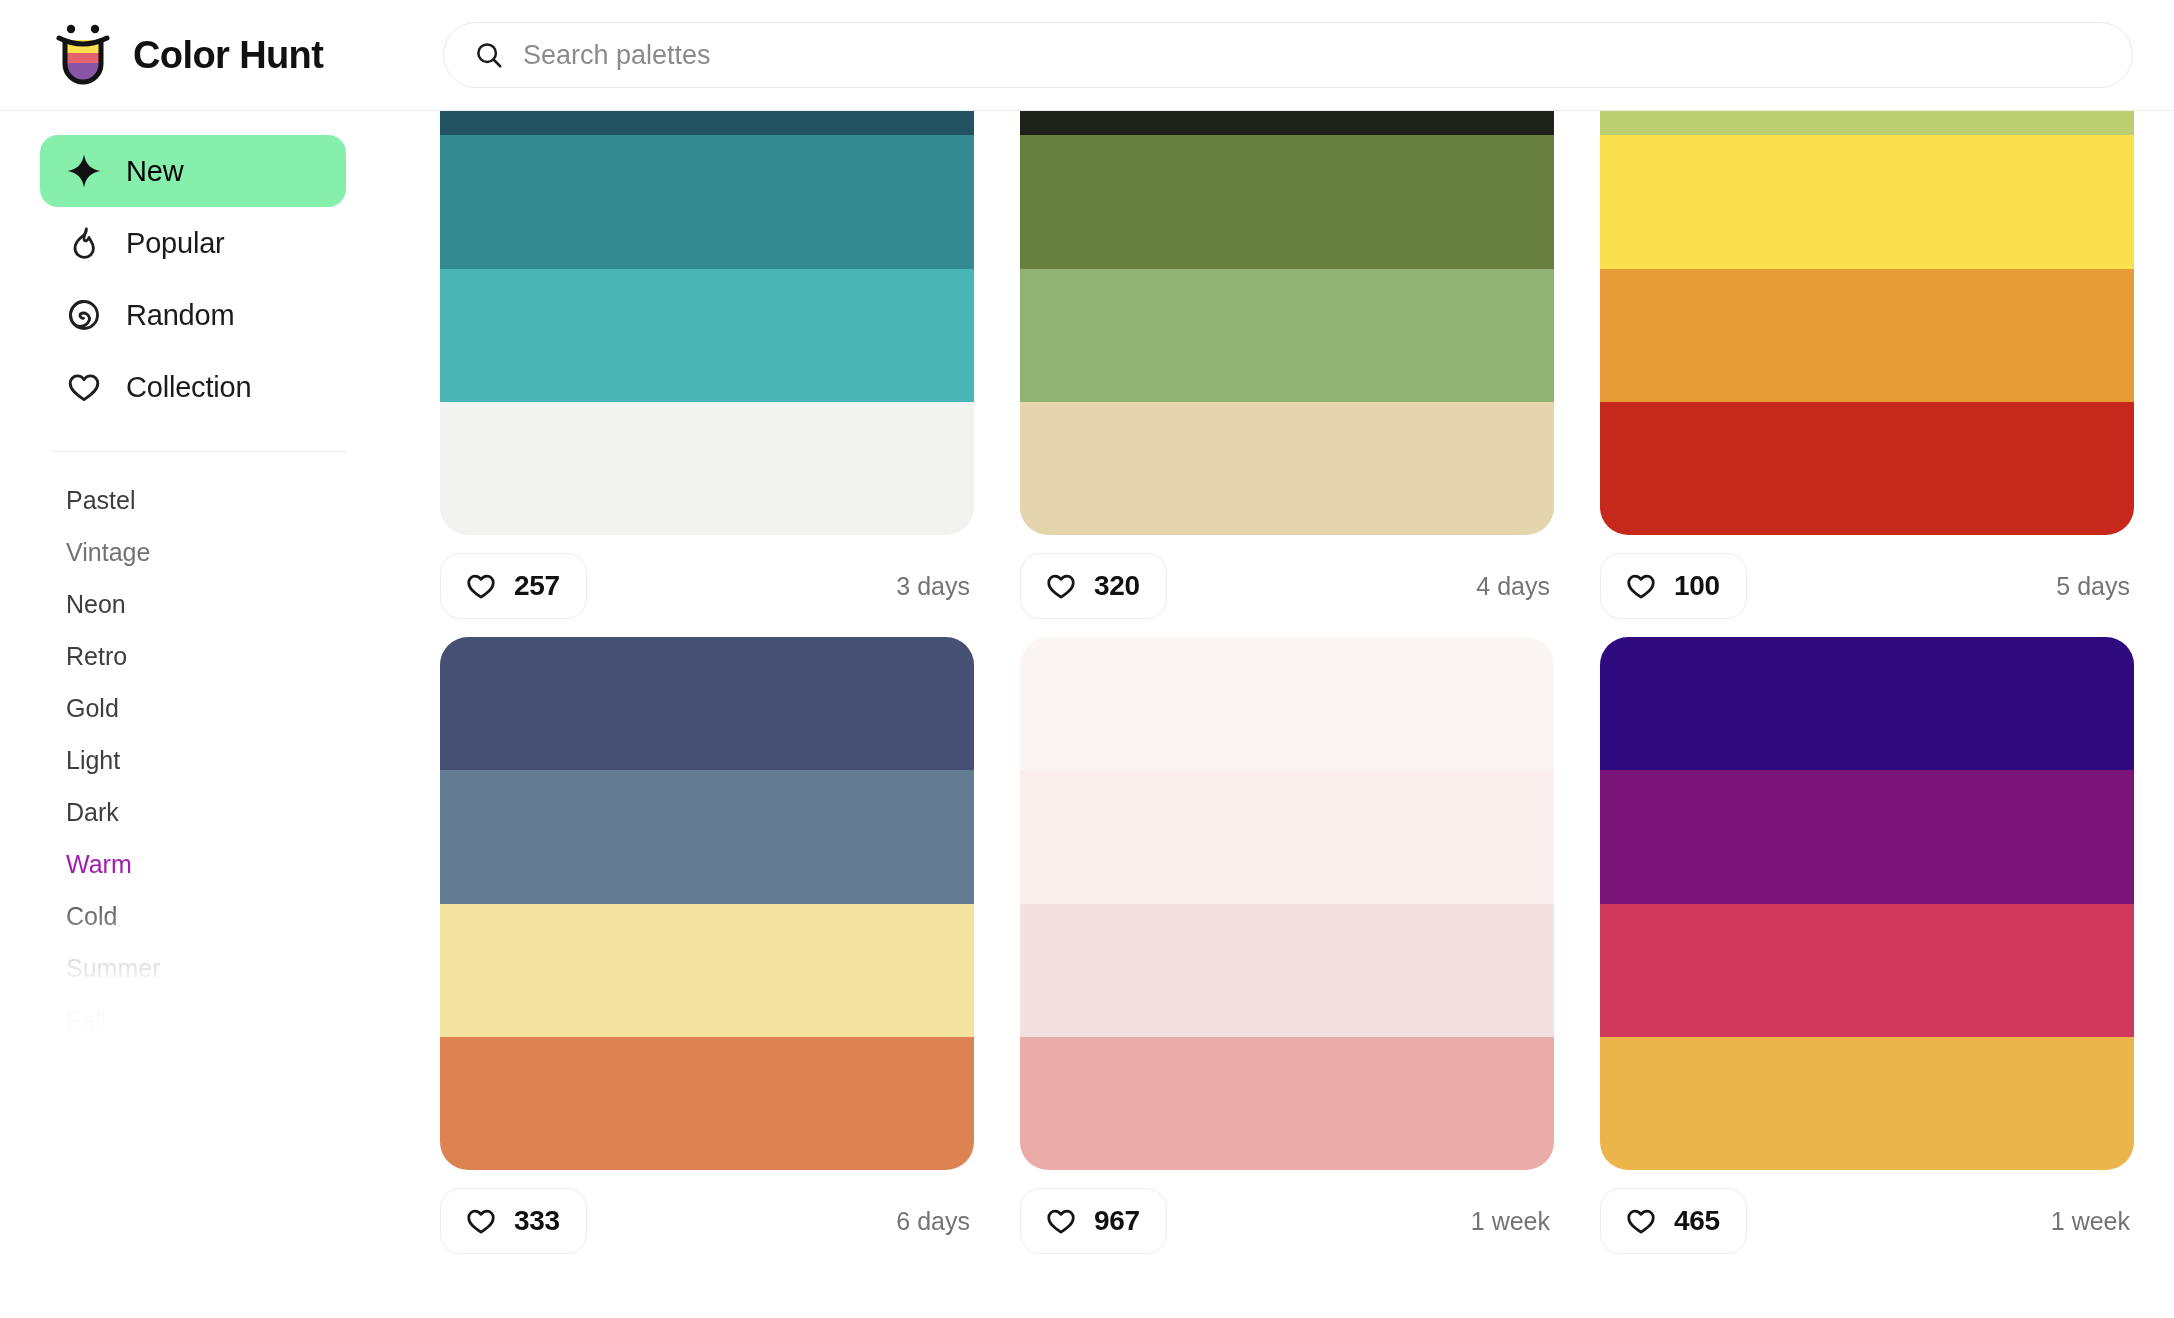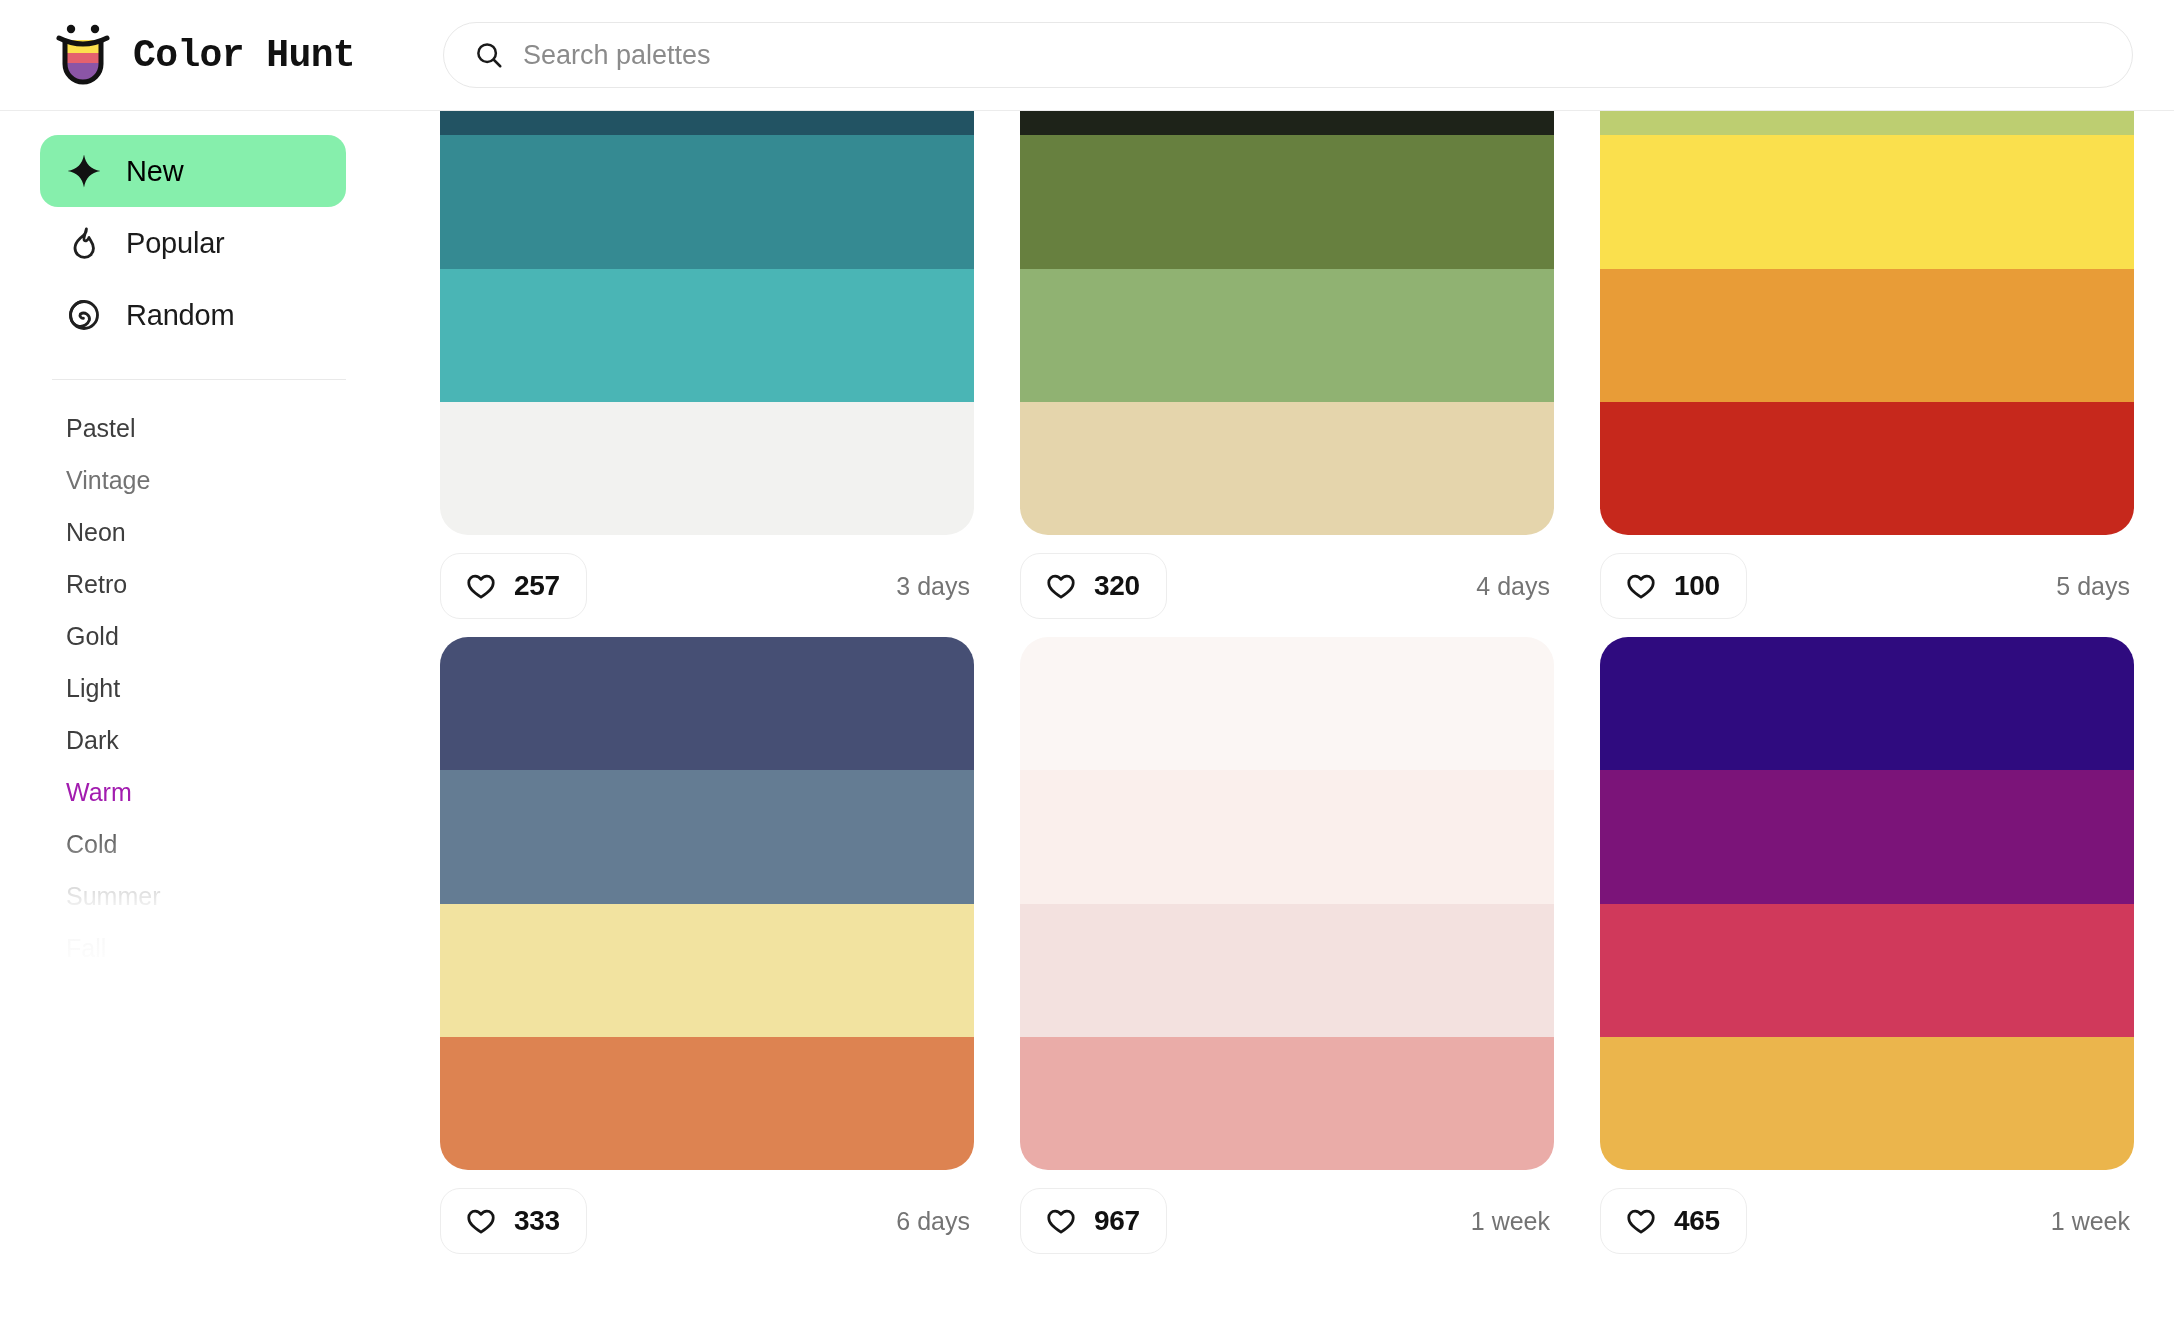--- a/index.html
+++ b/index.html
@@ -20,21 +20,20 @@
     background: #ffffff;
     border-bottom: 1px solid #ececec;
     display: flex; align-items: center;
   }
 
   #brand {
     display: flex; align-items: center;
     width: 440px; padding-left: 52px;
     height: 100%;
     cursor: pointer;
-    font-family: Liberation Mono, monospace;
   }
   #logo-mark { width: 62px; height: 64px; flex: none; }
   #brand-name {
     font-size: 38px; font-weight: 700; color: #111111;
     letter-spacing: -0.6px; margin-left: 19px; white-space: nowrap;
   }
 
   #search-wrap {
     position: absolute; left: 443px; top: 22px;
     width: 1690px; height: 66px;
@@ -196,20 +195,26 @@
     </div>
 
     <div class="nav-item">
       <svg class="nav-icon" viewBox="0 0 24 24" fill="none" stroke="#1f1f1f" stroke-width="1.9" stroke-linecap="round">
         <path d="M21 12 A9 9 0 1 1 12 3 A9 9 0 0 1 21 12 Z"></path>
         <path d="M12 3 A9 9 0 0 0 3.2 13.6 A6.4 6.4 0 0 0 15.6 15.4 A4 4 0 0 0 9.6 11.3 A2 2 0 0 0 11.6 14.2"></path>
       </svg>
       <span class="nav-label">Random</span>
     </div>
 
+    <div class="nav-item">
+      <svg class="nav-icon" viewBox="0 0 24 24" fill="none" stroke="#1f1f1f" stroke-width="1.9" stroke-linejoin="round">
+        <path d="M12 20.4 C6.2 16.6 2.8 13.6 2.8 9.5 C2.8 6.6 5 4.6 7.6 4.6 C9.5 4.6 11 5.6 12 7.1 C13 5.6 14.5 4.6 16.4 4.6 C19 4.6 21.2 6.6 21.2 9.5 C21.2 13.6 17.8 16.6 12 20.4 Z"></path>
+      </svg>
+      <span class="nav-label">Collection</span>
+    </div>
 
     <div id="nav-divider"></div>
 
     <div id="tag-list">
       <div class="tag-item" style="color:#3e3e3e">
         <span>Pastel</span>
       </div>
       <div class="tag-item" style="color:#737373">
         <span>Vintage</span>
       </div>

